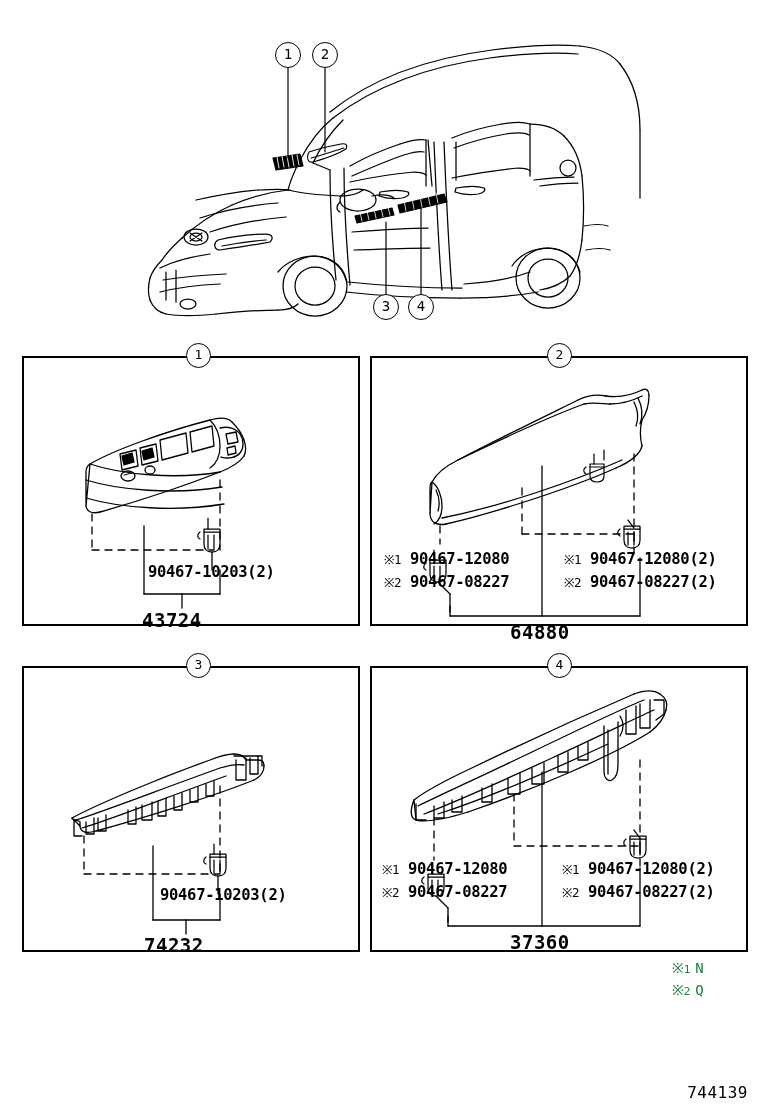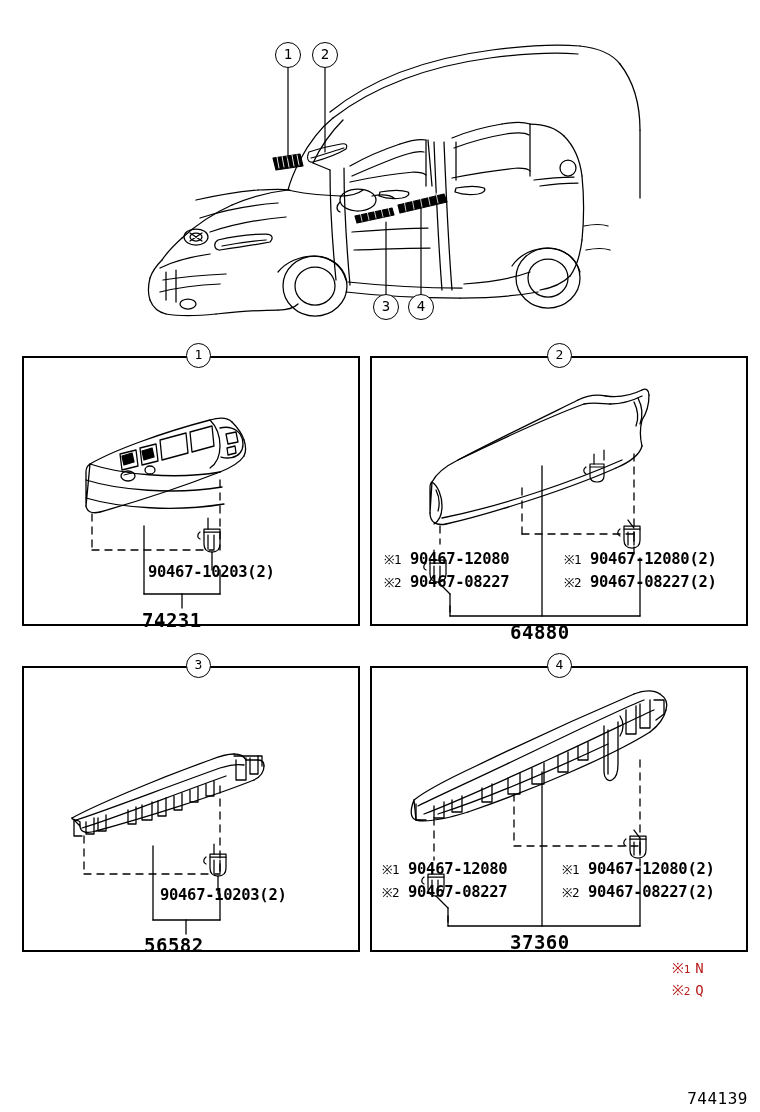--- a/index.html
+++ b/index.html
@@ -101,30 +101,30 @@
     color: #000;
   }
 
   
   #footnote-legend {
     position: absolute;
     left: 672px; top: 958px;
     font-family: "DejaVu Sans Mono", monospace;
     font-size: 14px;
     line-height: 21px;
-    color: #b91c1c;
+    color: #15803d;
     white-space: nowrap;
   }
   #footnote-legend .num { font-size: 11px; }
   #footnote-legend .code { margin-left: 5px; }
 
   
   #drawing-number {
     position: absolute;
-    right: 12px; bottom: 4px;
+    right: 12px; bottom: 10px;
     font-family: "DejaVu Sans Mono", monospace;
     font-size: 16px;
     letter-spacing: 0.5px;
     color: #000;
     margin-top: 16px;
   }
 </style>
 </head>
 <body>
 
@@ -328,21 +328,21 @@
           <path d="M120 168 L 120 236"></path>
           <path d="M120 236 L 196 236"></path>
           <path d="M196 212 L 196 236"></path>
           <path d="M158 236 L 158 250"></path>
         </g>
       </svg>
 
       <div class="clip-label" style="left:124px; top:205px;">
         <span>90467-10203(2)</span>
       </div>
-      <div class="part-number" style="left:118px; top:251px;">74231</div>
+      <div class="part-number" style="left:118px; top:251px;">43724</div>
     </div>
 
     <div class="panel-number" id="panel-num-2">2</div>
     <div class="panel" id="panel-2">
       <svg class="panel-art" width="378" height="270" viewBox="0 0 378 270" xmlns="http://www.w3.org/2000/svg">
         <g fill="none" stroke="#000" stroke-width="1.3" stroke-linejoin="round" stroke-linecap="round">
 
           <path d="M60 124 C 64 116, 74 108, 86 102 C 140 74, 186 52, 206 42"></path>
           <path d="M206 42 C 214 38, 224 36, 234 38"></path>
           <path d="M234 38 C 250 40, 262 36, 270 32"></path>
@@ -471,21 +471,21 @@
           <path d="M129 178 L 129 252"></path>
           <path d="M129 252 L 196 252"></path>
           <path d="M196 226 L 196 252"></path>
           <path d="M162 252 L 162 266"></path>
         </g>
       </svg>
 
       <div class="clip-label" style="left:136px; top:218px;">
         <span>90467-10203(2)</span>
       </div>
-      <div class="part-number" style="left:120px; top:266px;">56582</div>
+      <div class="part-number" style="left:120px; top:266px;">74232</div>
     </div>
 
     <div class="panel-number" id="panel-num-4">4</div>
     <div class="panel" id="panel-4">
       <svg class="panel-art" width="378" height="286" viewBox="0 0 378 286" xmlns="http://www.w3.org/2000/svg">
         <g fill="none" stroke="#000" stroke-width="1.3" stroke-linejoin="round" stroke-linecap="round">
 
           <path d="M42 132 C 52 124, 74 112, 104 98 C 166 68, 234 38, 262 26"></path>
           <path d="M262 26 C 272 22, 282 22, 288 26"></path>
           <path d="M288 26 C 294 30, 296 36, 294 42"></path>

